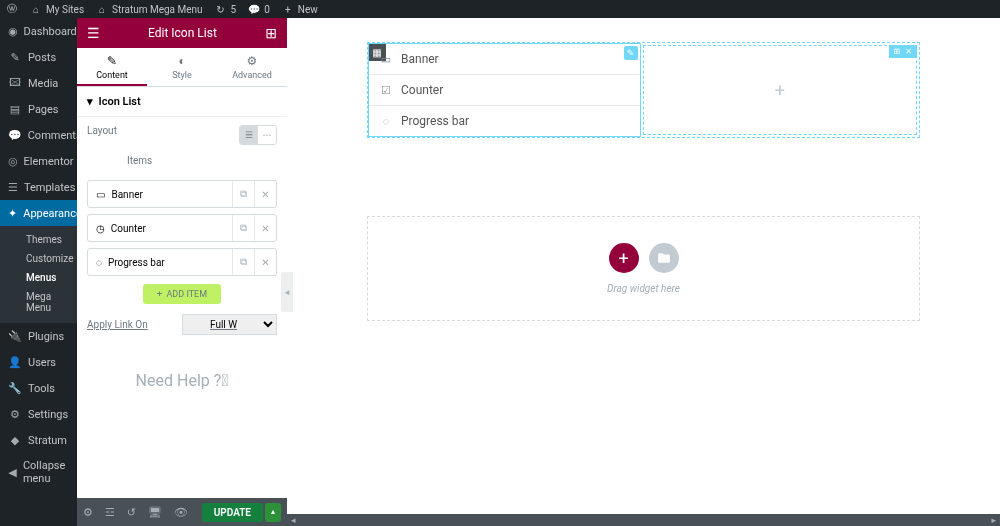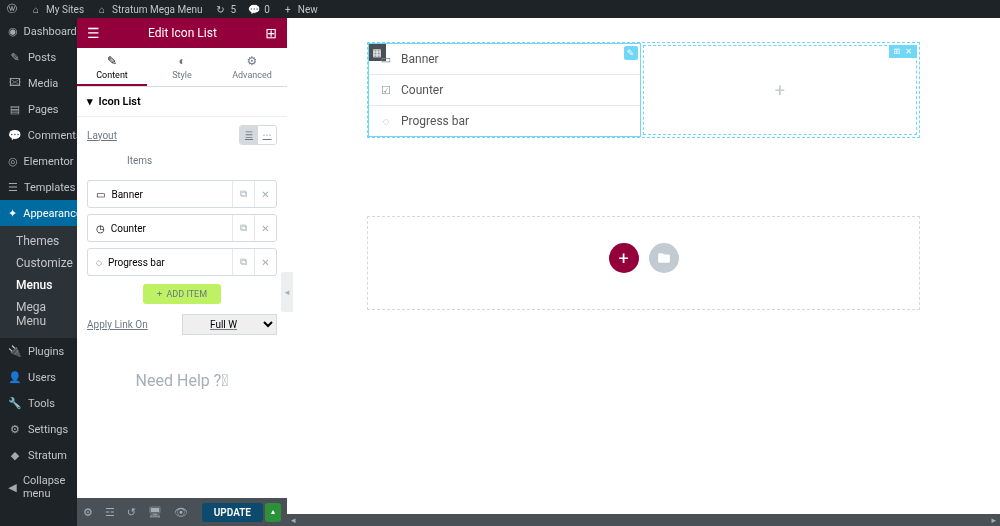--- a/index.html
+++ b/index.html
@@ -8,58 +8,58 @@
 
 .adminbar { height: 18px; background: #1d2327; color: #c3c4c7; display: flex; align-items: center; font-size: 10px; padding: 0 6px; gap: 12px; }
 .adminbar .item { display: flex; align-items: center; gap: 4px; cursor: pointer; }
 .adminbar .icon { width: 12px; height: 12px; display: inline-flex; align-items: center; justify-content: center; }
 
 
 .wpmenu { position: absolute; top: 18px; left: 0; width: 77px; bottom: 0; background: #1d2327; color: #c3c4c7; font-size: 11px; overflow: hidden; }
 .wpmenu .mi { display: flex; align-items: center; padding: 6px 8px; gap: 6px; cursor: pointer; }
 .wpmenu .mi.active { background: #006ba1; color: #fff; }
 .wpmenu .sub { background: #2c3338; padding: 4px 0 6px 0; }
-.wpmenu .sub .si { padding: 4px 16px; font-size: 12px; cursor: pointer; }
+.wpmenu .sub .si { padding: 4px 26px; font-size: 10px; cursor: pointer; }
 .wpmenu .sub .si.sel { color: #fff; font-weight: 500; }
 .wpmenu .mi .ic { width: 14px; height: 14px; display: inline-flex; align-items: center; justify-content: center; font-size: 11px; color: #a7aaad; }
 .wpmenu .mi.active .ic { color: #fff; }
 
 
 .modal-overlay { position: absolute; top: 18px; left: 77px; right: 0; bottom: 0; background: rgba(0,0,0,0.55); }
 .modal-close { position: absolute; top: 12px; right: 18px; color: #fff; font-size: 22px; cursor: pointer; }
 .save-menu { position: absolute; top: 42px; right: 16px; background: #006ba1; color: #fff; padding: 6px 12px; font-size: 11px; border-radius: 3px; cursor: pointer; }
 
 
 .el-panel { position: absolute; top: 0; left: 0; width: 210px; bottom: 0; background: #fff; display: flex; flex-direction: column; box-shadow: 2px 0 6px rgba(0,0,0,0.08); }
 .el-header { height: 30px; background: #93003c; color: #fff; display: flex; align-items: center; justify-content: space-between; padding: 0 10px; font-size: 12px; }
 .el-header .menu-ic, .el-header .grid-ic { cursor: pointer; font-size: 14px; }
 .el-tabs { display: flex; border-bottom: 1px solid #d5dadf; }
 .el-tabs .tab { flex: 1; text-align: center; padding: 6px 0 4px 0; font-size: 9px; color: #6d7882; cursor: pointer; }
 .el-tabs .tab .tic { font-size: 12px; display: block; margin-bottom: 2px; }
 .el-tabs .tab.active { border-bottom: 2px solid #93003c; color: #000; }
 .el-body { flex: 1; overflow-y: auto; padding: 0; }
 .section-head { display: flex; align-items: center; gap: 6px; padding: 8px 10px; font-size: 11px; font-weight: 600; border-bottom: 1px solid #eceeef; cursor: pointer; }
 .ctrl { padding: 8px 10px; font-size: 10px; color: #6d7882; }
-.ctrl-row { display: flex; align-items: center; justify-content: space-between; margin-bottom: 10px; text-decoration: underline; }
+.ctrl-row { display: flex; align-items: flex-start; justify-content: space-between; margin-bottom: 10px; }
 .toggle-group { display: flex; border: 1px solid #d5dadf; border-radius: 3px; overflow: hidden; }
 .toggle-group .opt { width: 18px; height: 18px; display: flex; align-items: center; justify-content: center; font-size: 9px; cursor: pointer; background: #fff; color: #6d7882; }
 .toggle-group .opt.sel { background: #d5dadf; }
 .items-list { padding: 0 10px; }
 .item-row { display: flex; align-items: center; border: 1px solid #d5dadf; border-radius: 3px; margin-bottom: 6px; background: #fff; }
 .item-row .label { flex: 1; padding: 6px 8px; font-size: 10px; display: flex; align-items: center; gap: 6px; }
 .item-row .act { width: 22px; height: 26px; display: flex; align-items: center; justify-content: center; border-left: 1px solid #e6e9ec; cursor: pointer; color: #a4afb7; font-size: 10px; }
 .add-item { display: block; margin: 8px auto 0 auto; background: #bef264; color: #6d7882; border: none; padding: 5px 14px; font-size: 9px; border-radius: 3px; cursor: pointer; }
 .select-ctrl { display: flex; align-items: center; justify-content: space-between; padding: 10px; font-size: 10px; color: #6d7882; text-decoration: underline; }
 .select-ctrl select { border: 1px solid #d5dadf; padding: 3px 23px; font-size: 10px; width: 95px; }
 .need-help { text-align: center; font-size: 16px; color: #a4afb7; padding: 26px 0; }
 
 .el-footer { height: 28px; background: #495157; display: flex; align-items: center; justify-content: space-between; padding: 0 6px; }
 .el-footer .ficons { display: flex; gap: 12px; }
 .el-footer .fic { color: #a4afb7; font-size: 11px; cursor: pointer; }
-.update-btn { background: #0c4a6e; color: #fff; padding: 4px 12px; font-size: 10px; font-weight: 600; border-radius: 3px; cursor: pointer; display: flex; align-items: center; }
+.update-btn { background: #15803d; color: #fff; padding: 4px 12px; font-size: 10px; font-weight: 600; border-radius: 3px; cursor: pointer; display: flex; align-items: center; }
 .update-caret { background: #2d9139; margin-left: 2px; padding: 4px 6px; border-radius: 3px; color: #fff; font-size: 8px; cursor: pointer; }
 
 
 .canvas-wrap { position: absolute; top: 0; left: 210px; right: 0; bottom: 0; background: #fff; }
 .canvas-scroll { position: absolute; top: 0; left: 10px; right: 10px; bottom: 18px; overflow: auto; }
 .canvas-inner { padding: 24px 70px; }
 .section-sel { border: 1px dashed #71d7f7; position: relative; padding: 0; display: flex; }
 .sec-handle { position: absolute; top: 0; left: 0; width: 18px; height: 18px; background: #495157; color: #fff; display: flex; align-items: center; justify-content: center; font-size: 10px; cursor: move; }
 .col { flex: 1; }
 .iconlist-widget { border: 1px solid #71d7f7; position: relative; }
@@ -290,20 +290,21 @@
 
         <div class="drop-area">
           <div class="btns">
             <div class="rbtn add">+</div>
             <div class="rbtn folder">
               <svg width="14" height="14" viewBox="0 0 24 24" fill="#fff">
                   <path d="M10 4H4c-1.1 0-2 .9-2 2v12c0 1.1.9 2 2 2h16c1.1 0 2-.9 2-2V8c0-1.1-.9-2-2-2h-8l-2-2z"></path>
                 </svg>
             </div>
           </div>
+          <div class="hint">Drag widget here</div>
         </div>
       </div>
     </div>
     <div class="bottom-scroll">
       <span class="arrow">◂</span>
       <div style="flex:1;"></div>
       <span class="arrow">▸</span>
     </div>
   </div>
 </div>

